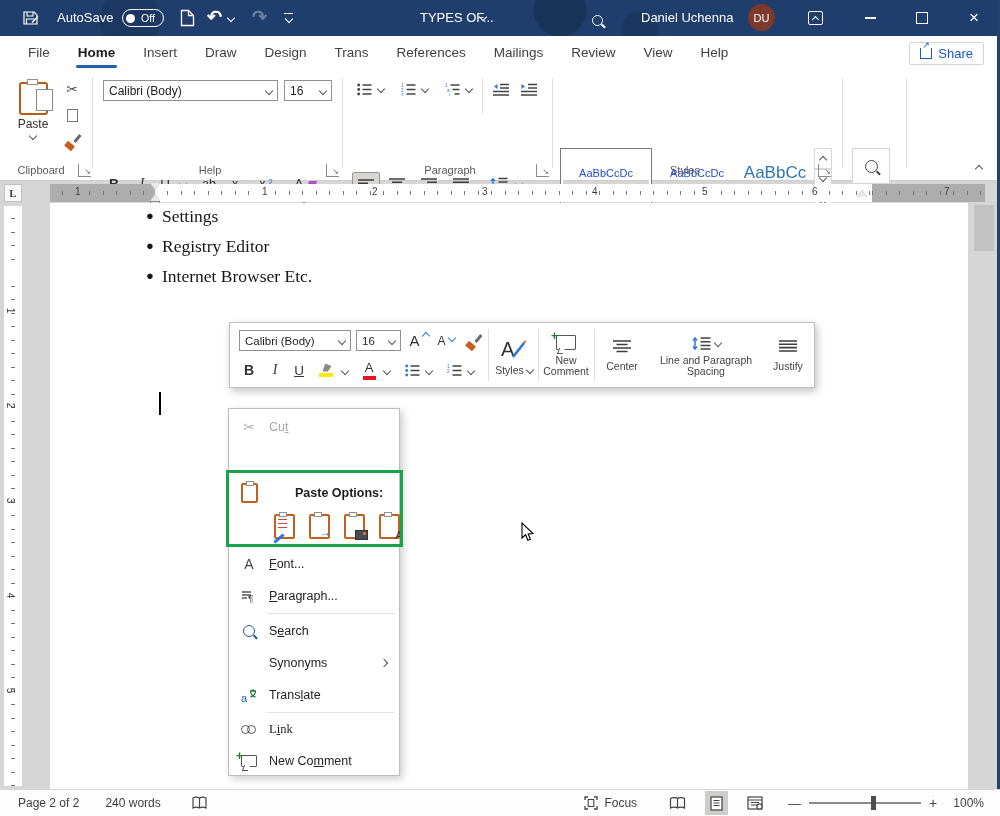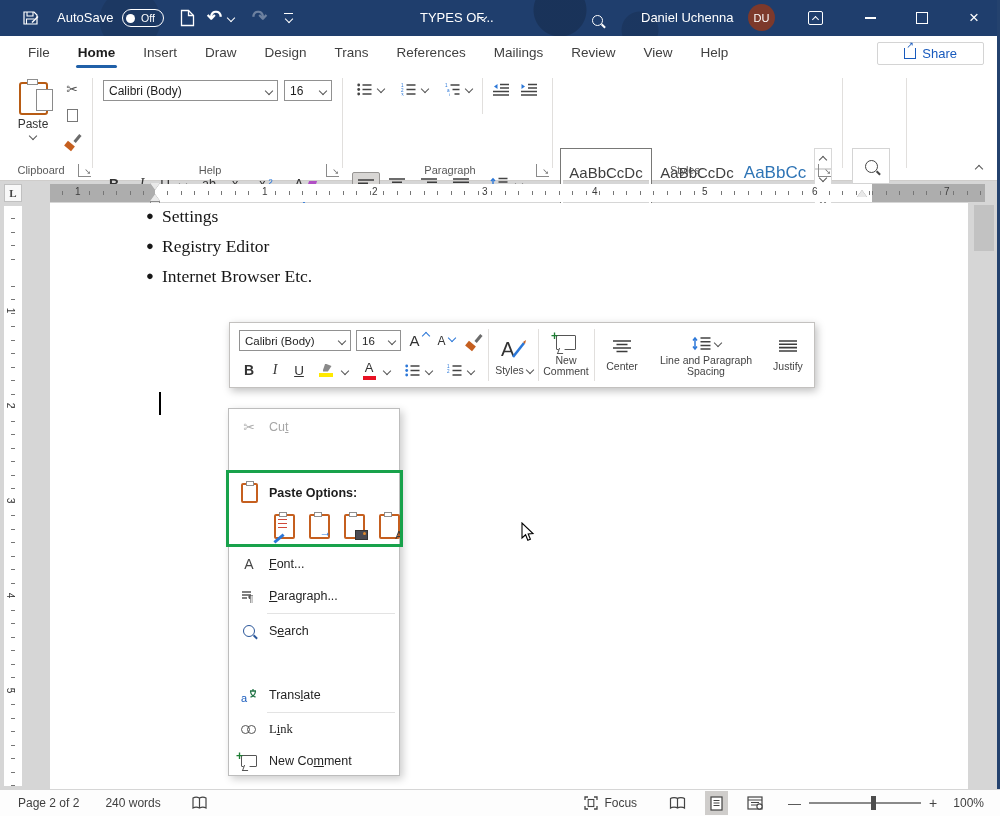--- a/index.html
+++ b/index.html
@@ -42,21 +42,21 @@
   .qat i{display:block;width:9px;height:1.4px;background:#fff;}
 
   
   .tabrow{position:absolute;top:36px;left:0;right:0;height:34px;background:#fff;
           display:flex;align-items:center;padding-left:14px;border-bottom:1px solid #eee;}
   .tab{height:34px;line-height:34px;padding:0 14px;font-size:13.5px;color:#404040;position:relative;}
   .tab.active{color:#1d1d1d;font-weight:700;}
   .tab.active::after{content:"";position:absolute;left:12px;right:12px;bottom:2px;height:3px;
                      background:#2060a8;border-radius:2px;}
   .sharebtn{margin-left:auto;margin-right:16px;border:1px solid #d4d4d4;border-radius:2px;
-            color:#185abd;font-size:13px;padding:3px 26px;display:flex;align-items:center;gap:6px;}
+            color:#185abd;font-size:13px;padding:3px 10px;display:flex;align-items:center;gap:6px;}
   .shareic{position:relative;width:10px;height:10px;border:1.2px solid #185abd;border-top:none;}
   .shareic::after{content:"↗";position:absolute;left:1px;top:-8px;font-size:9px;color:#185abd;}
 
   
   .ribbon{position:absolute;top:70px;left:0;right:0;height:110px;background:#fff;
           border-bottom:1px solid #cfcdcb;}
   .vdiv{position:absolute;top:8px;bottom:12px;width:1px;background:#e1dfdd;}
   .grplabel{position:absolute;bottom:4px;font-size:11px;color:#5a5a5a;text-align:center;}
   .dlg{position:absolute;bottom:3px;width:12px;height:12px;font-size:8px;color:#666;
        border-left:1px solid #8a8a8a;border-bottom:1px solid #8a8a8a;
@@ -80,21 +80,21 @@
   .ic-painter::before{content:"";position:absolute;right:1px;top:0;width:3px;height:9px;background:#6b6b6b;transform:rotate(40deg);}
   .ic-painter::after{content:"";position:absolute;left:0;bottom:0;width:9px;height:6px;background:#c55f1f;transform:rotate(40deg);}
   .ic-clipbig{display:inline-block;width:25px;height:29px;border:2px solid #b85c14;border-radius:3px;position:relative;background:#fff;}
   .ic-clipbig::before{content:"";position:absolute;left:6px;top:-5px;width:9px;height:4px;border:1.5px solid #8f8f8f;background:#fff;}
   .ic-clipbig::after{content:"";position:absolute;right:-7px;top:5px;width:15px;height:20px;background:#fff;border:1.3px solid #8a8a8a;}
   .rbtn{position:absolute;display:flex;align-items:center;justify-content:center;gap:3px;border-radius:2px;}
   .rbtn.sel{background:#d8d6d4;border:1px solid #979593;}
   .stcard{position:absolute;top:78px;height:66px;box-sizing:border-box;display:flex;flex-direction:column;
           align-items:center;justify-content:center;gap:5px;border:1px solid transparent;}
   .stcard.sel{border:1px solid #787876;box-shadow:inset 0 0 0 2px #fff;}
-  .stprev{font-size:15px;color:#404040;white-space:nowrap;}
+  .stprev{font-size:11px;color:#1d4ed8;white-space:nowrap;}
   .stname{font-size:11px;color:#333;white-space:nowrap;}
   .stscrollbtn{position:absolute;left:814px;width:18px;height:21px;border:1px solid #d8d8d8;
                display:flex;align-items:center;justify-content:center;background:#fff;box-sizing:border-box;}
   .editbtn{position:absolute;left:852px;top:78px;width:36px;height:34px;border:1px solid #d4d4d4;
            display:flex;align-items:center;justify-content:center;background:#fff;}
 
   svg.ic{display:block;}
 
   
   .tabsel{position:absolute;left:4px;top:184px;width:18px;height:18px;background:#f8f8f8;
@@ -134,21 +134,21 @@
   
   .ctxmenu{position:absolute;left:228px;top:408px;width:172px;height:368px;background:#fff;
            border:1px solid #bdbdbd;box-shadow:3px 3px 8px rgba(0,0,0,.2);box-sizing:border-box;}
   .mi{position:absolute;left:0;right:0;height:32px;display:flex;align-items:center;font-size:12.5px;color:#242424;}
   .mi .icn{width:40px;display:flex;align-items:center;justify-content:center;}
   .mi.disabled{color:#a6a6a6;}
   .accel{text-decoration:underline;}
   .msep{position:absolute;left:38px;right:4px;height:1px;background:#e3e3e3;}
   .greenbox{position:absolute;left:226px;top:470px;width:177px;height:77px;border:3px solid #18a24b;
             box-sizing:border-box;z-index:5;}
-  .po-label{font-weight:700;color:#1d1d1d;font-size:12.5px;}
+  .po-label{font-weight:700;color:#1d1d1d;font-size:12.5px;margin-left:26px;}
   .clip{display:inline-block;width:17px;height:21px;border:2px solid #c55f1f;border-radius:2px;
         position:relative;background:#fff;}
   .clip::before{content:"";position:absolute;left:3.5px;top:-4px;width:6px;height:3px;border:1.3px solid #8f8f8f;background:#fff;}
   .clip.small{width:13px;height:16px;}
   .po{position:absolute;top:100px;width:26px;height:30px;display:flex;align-items:flex-end;justify-content:center;}
   .g-arrow{position:absolute;right:-4px;bottom:-2px;color:#2b77d8;font-weight:700;font-size:12px;}
   .g-A{position:absolute;right:-5px;bottom:-4px;color:#3a3a3a;font-size:11px;font-weight:400;}
   .g-img{position:absolute;right:-5px;bottom:-3px;width:11px;height:8px;background:#4a4a52;border:1px solid #333;}
   .g-img::after{content:"";position:absolute;right:1px;top:1px;width:3px;height:3px;border-radius:50%;background:#e08a2e;}
   .g-brush{position:absolute;left:-3px;bottom:-3px;width:12px;height:3px;background:#2b77d8;transform:rotate(-40deg);}
@@ -641,20 +641,25 @@
       </span>
     <span><span class="accel">P</span><span>aragraph...</span></span>
   </div>
   <span class="msep" style="top:204px;"></span>
   <div class="mi" style="top:206px;">
     <span class="icn">
         <span class="mag blue" style="width:10px;height:10px;"></span>
       </span>
     <span><span>S</span><span class="accel">e</span><span>arch</span></span>
   </div>
+  <div class="mi" style="top:238px;">
+    <span class="icn"></span>
+    <span>Synonyms</span>
+    <span class="chev dark right" style="position:absolute;right:12px;"></span>
+  </div>
   <div class="mi" style="top:270px;">
     <span class="icn">
       <svg class="ic" width="16" height="15" viewBox="0 0 16 15">
           <text x="0" y="14" font-size="11" fill="#185abd">a</text>
           <path d="M9 3h6M12 1v2.5M9.5 9c2.5-.5 4.5-2.5 5-5.5M14.5 9c-2.5-.5-4.5-2.5-5-5.5" fill="none" stroke="#217346" stroke-width="1.3"></path>
         </svg>
       </span>
     <span><span>Trans</span><span class="accel">l</span><span>ate</span></span>
   </div>
   <span class="msep" style="top:303px;"></span>

